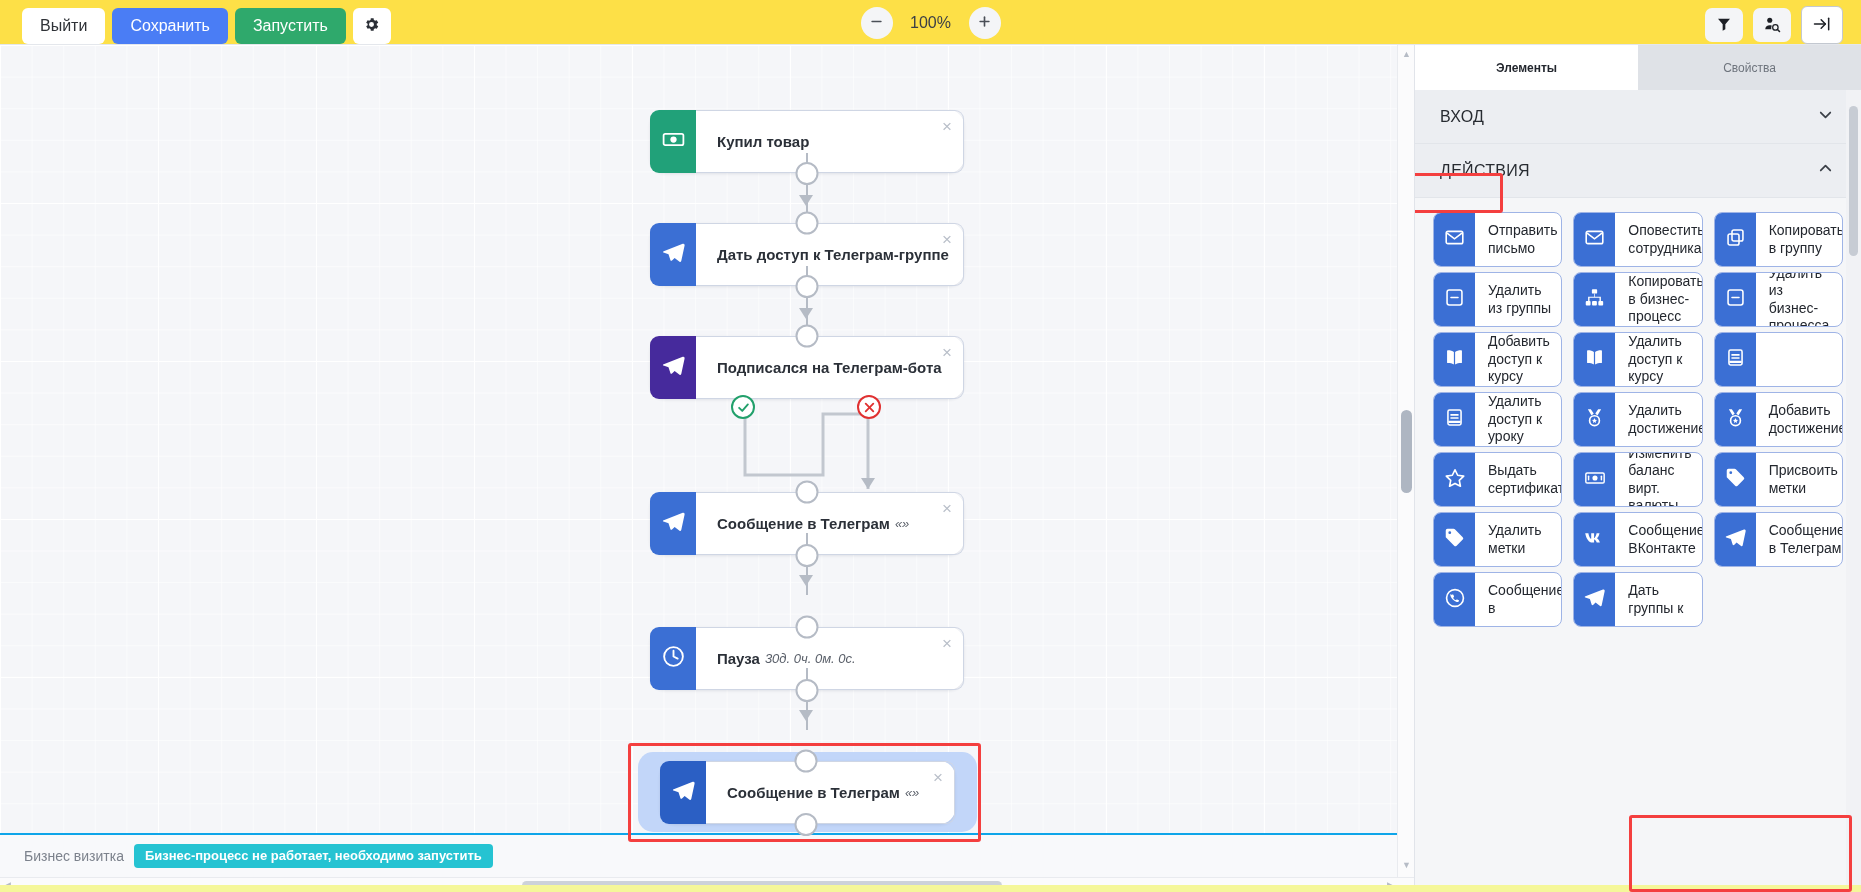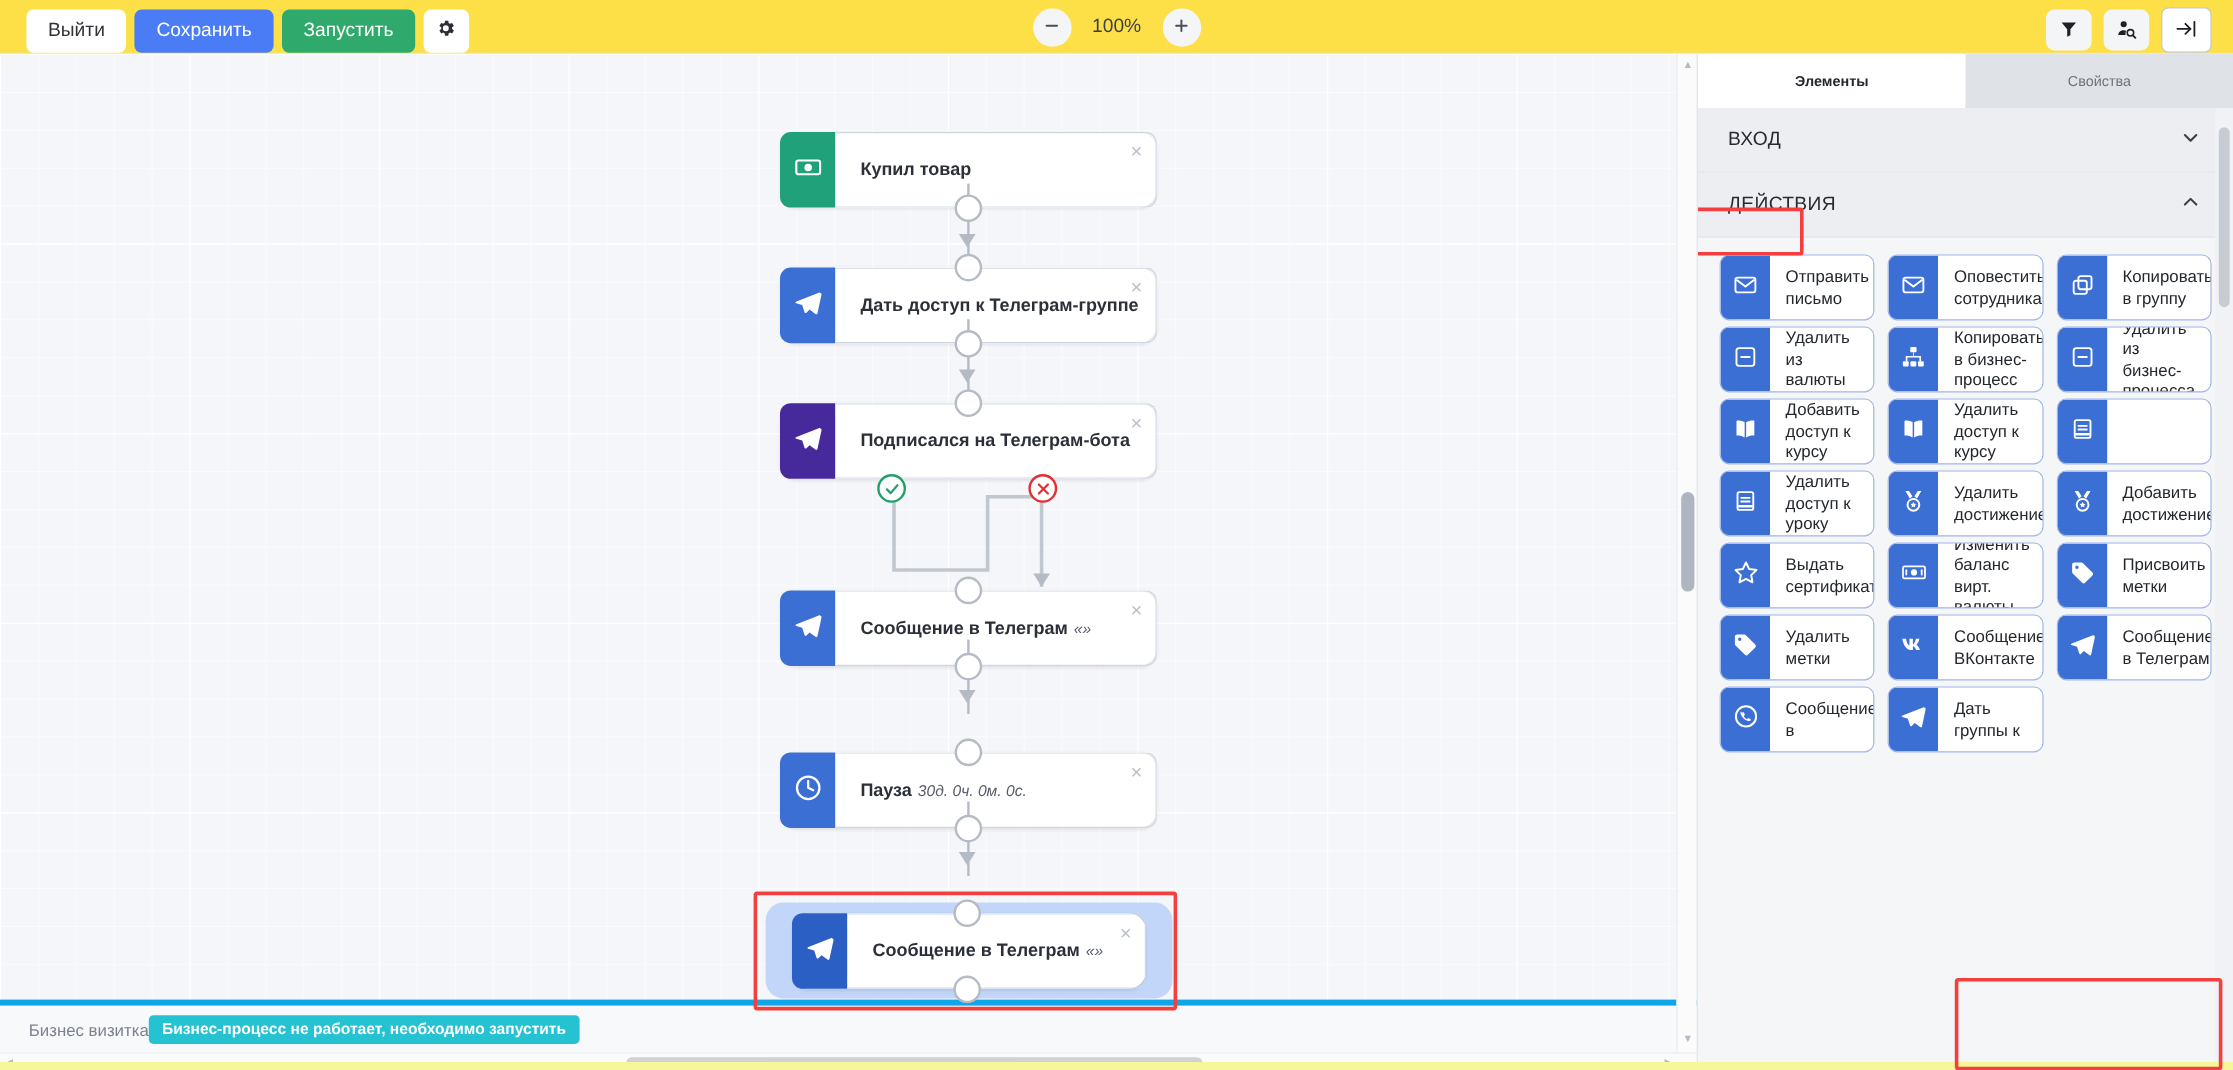--- a/index.html
+++ b/index.html
@@ -156,22 +156,22 @@
   }
   .hscroll .thumb {
     position: absolute; top: 3px; left: 522px; width: 480px; height: 9px;
     background: #cdd2da; border-radius: 6px;
   }
   .hscroll .arr { position: absolute; top: 2px; color: #b6bcc6; font-size: 9px; }
 
   
   .statusbar {
     position: absolute; left: 0; bottom: 15px; width: 1414px; height: 44px;
-    background: #f8f9fb; border-top: 5px solid #0ea5e9;
-    display: flex; align-items: center; padding-left: 24px; 
+    background: #f8f9fb; border-top: 2px solid #0ea5e9;
+    display: flex; align-items: center; padding-left: 24px; gap: 10px;
   }
   .status-name { font-size: 14px; color: #7c828c; }
   .status-badge {
     background: #25c3d2; color: #ffffff; font-size: 13px; font-weight: bold;
     border-radius: 4px; padding: 4px 11px 5px;
   }
 
   
   .panel {
     position: absolute; right: 0; top: 45px; width: 447px; height: 847px;
@@ -508,21 +508,21 @@
         <div class="card-label">Копировать в группу</div>
       </div>
 
       <div class="card">
         <div class="card-ico">
             <span><svg width="21" height="21" viewBox="0 0 24 24" fill="none" stroke="currentColor" stroke-width="1.8">
                 <rect x="3.5" y="3.5" width="17" height="17" rx="2.5"></rect>
                 <line x1="8" y1="12" x2="16" y2="12" stroke-linecap="round"></line>
               </svg></span>
           </div>
-        <div class="card-label">Удалить из валюты</div>
+        <div class="card-label">Удалить из группы</div>
       </div>
 
       <div class="card">
         <div class="card-ico">
             <span><svg width="21" height="21" viewBox="0 0 24 24" fill="currentColor">
                 <rect x="9" y="2.5" width="6" height="5" rx="1"></rect>
                 <rect x="2" y="16" width="5.5" height="5" rx="1"></rect>
                 <rect x="9.2" y="16" width="5.5" height="5" rx="1"></rect>
                 <rect x="16.4" y="16" width="5.5" height="5" rx="1"></rect>
                 <path d="M11.6 7.5v3.5H4.7v5h1.6v-3.6h11.4V16h1.6v-5h-6.9V7.5z"></path>

